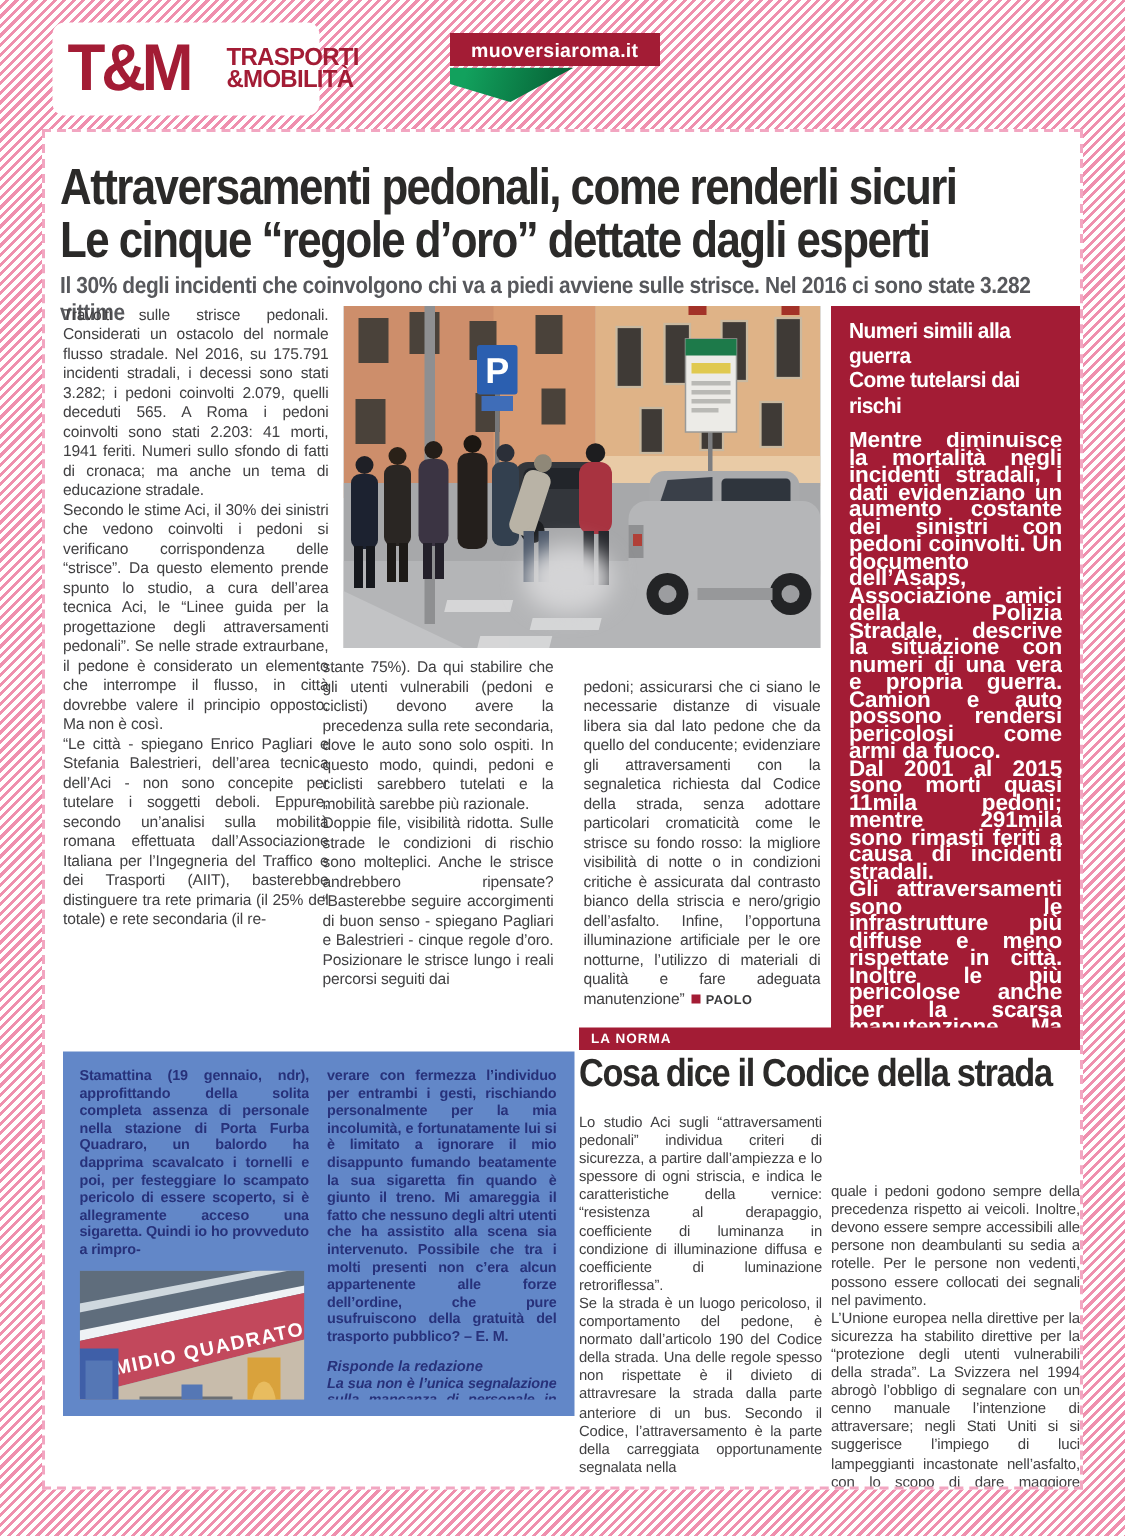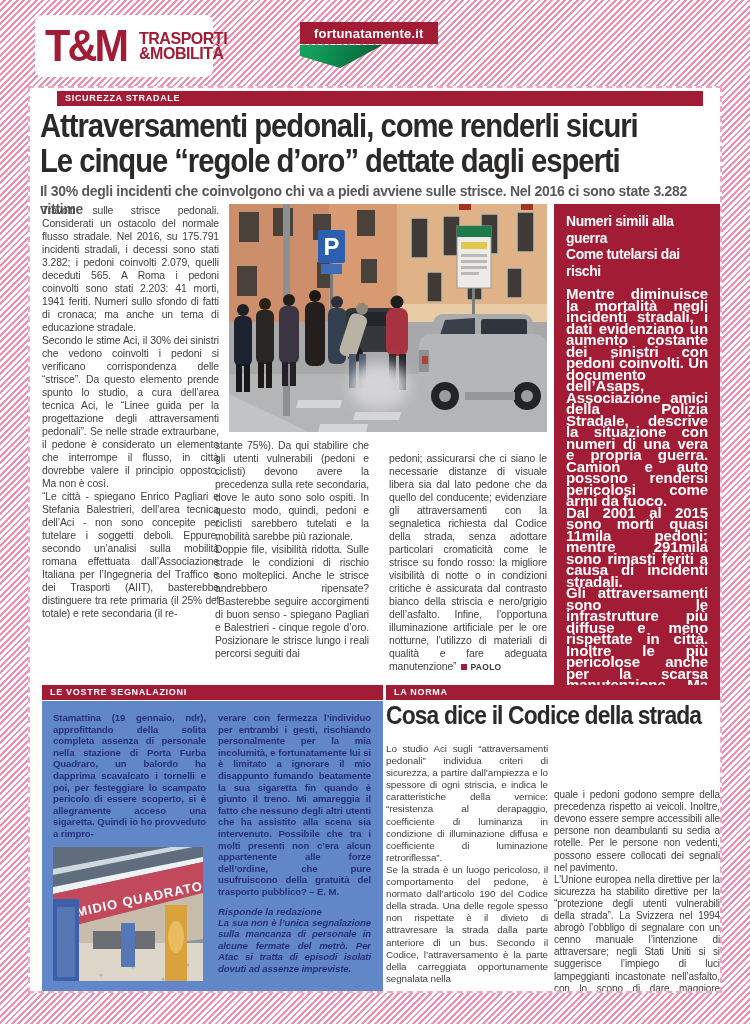--- a/index.html
+++ b/index.html
@@ -4,21 +4,21 @@
 <style>
   html,body{margin:0;padding:0;background:#fff;}
   .page{position:relative;width:750px;height:1024px;overflow:hidden;
     font-family:"Liberation Sans",sans-serif;
     background:repeating-linear-gradient(135deg,#ffffff 0 2.5px,#ef8fae 2.5px 4.5px);}
   .panel{position:absolute;left:28px;top:86px;width:694px;height:907px;background:#fff;
     border:2px dashed #f2a6c1;box-sizing:border-box;overflow:hidden;}
   .abs{position:absolute;}
   
   .logo-box{left:35px;top:15px;width:178px;height:62px;background:#fff;border-radius:8px;
-    display:flex;align-items:center;gap:8px;padding:4px 10px;box-sizing:border-box;}
+    display:flex;align-items:center;gap:20px;padding:4px 10px;box-sizing:border-box;}
   .logo-tm{font-size:44px;font-weight:bold;color:#a31c35;letter-spacing:-3px;line-height:1;
     transform:scaleX(.94);transform-origin:0 50%;}
   .logo-words{font-size:16.5px;font-weight:bold;color:#a31c35;line-height:15px;letter-spacing:-.5px;
     transform:scaleX(.97);transform-origin:0 50%;}
   .ribbon{left:300px;top:22px;background:#a31c35;color:#fff;font-size:13px;font-weight:bold;
     padding:4px 14px 3px 14px;letter-spacing:.2px;}
   .ribbon-fold{left:300px;top:45px;width:106px;height:23px;
     background:linear-gradient(105deg,#12a15d 10%,#03502b 90%);
     clip-path:polygon(0 0,78% 0,38% 100%,0 48%);}
   
@@ -36,21 +36,21 @@
   .byline{font-size:8.5px;font-weight:bold;color:#3a3a3c;letter-spacing:.3px;}
   .end-sq{display:inline-block;width:7px;height:7px;background:#0a9a57;margin-left:4px;}
   
   .sidebox{left:524px;top:116px;width:166px;height:489px;background:#a31c35;color:#fff;
     box-sizing:border-box;padding:9px 12px;overflow:hidden;}
   .sidebox-title{font-size:14.5px;line-height:16.5px;font-weight:bold;letter-spacing:-.4px;
     margin-bottom:9px;transform:scaleX(.96);transform-origin:0 0;width:104%;}
   .sidebox-body{font-size:15px;line-height:11.5px;font-weight:bold;text-align:justify;
     white-space:pre-line;overflow:hidden;letter-spacing:-.1px;}
   
-  .bluebox{left:12px;top:613px;width:341px;height:291px;background:#6287c8;box-sizing:border-box;
+  .bluebox{left:12px;top:613px;width:341px;height:243px;background:#6287c8;box-sizing:border-box;
     padding:11px 11px;display:flex;gap:12px;overflow:hidden;}
   .blue-col{width:153px;overflow:hidden;}
   .blue-text{font-size:9.6px;line-height:11.6px;font-weight:bold;color:#27317a;text-align:justify;
     white-space:pre-line;letter-spacing:-.1px;}
   .reply-title{font-size:9.8px;font-weight:bold;font-style:italic;color:#27317a;margin-top:8px;}
   .reply-body{font-size:9.6px;line-height:11.6px;font-weight:bold;font-style:italic;color:#27317a;
     text-align:justify;white-space:pre-line;letter-spacing:-.1px;}
   .metro-photo{margin-top:7px;width:150px;height:146px;overflow:hidden;}
   
   .norma-title{left:356px;top:612px;color:#2b2a29;font-weight:bold;font-size:26px;letter-spacing:-1px;
@@ -62,26 +62,25 @@
 
 <div class="page">
 
   <div class="abs logo-box">
     <span class="logo-tm">T&amp;M</span>
     <span class="logo-words">
       <span>TRASPORTI</span><br>
       <span>&amp;MOBILITÀ</span>
     </span>
   </div>
-  <div class="abs ribbon">fortunatamente.it</div>
+  <div class="abs ribbon">muoversiaroma.it</div>
   <div class="abs ribbon-fold"></div>
 
   <div class="panel">
 
-    <div class="abs kicker" style="left:27px;top:3px;width:646px;">SICUREZZA STRADALE</div>
     <div class="abs headline">
       <div>Attraversamenti pedonali, come renderli sicuri</div>
       <div>Le cinque “regole d’oro” dettate dagli esperti</div>
     </div>
     <div class="abs standfirst">Il 30% degli incidenti che coinvolgono chi va a piedi avviene sulle strisce. Nel 2016 ci sono state 3.282 vittime</div>
 
     <div class="abs body" style="left:12px;top:116px;width:177px;height:464px;">Travolti sulle strisce pedonali. Considerati un ostacolo del normale flusso stradale. Nel 2016, su 175.791 incidenti stradali, i decessi sono stati 3.282; i pedoni coinvolti 2.079, quelli deceduti 565. A Roma i pedoni coinvolti sono stati 2.203: 41 morti, 1941 feriti. Numeri sullo sfondo di fatti di cronaca; ma anche un tema di educazione stradale.
 Secondo le stime Aci, il 30% dei sinistri che vedono coinvolti i pedoni si verificano corrispondenza delle “strisce”. Da questo elemento prende spunto lo studio, a cura dell’area tecnica Aci, le “Linee guida per la progettazione degli attraversamenti pedonali”. Se nelle strade extraurbane, il pedone è considerato un elemento che interrompe il flusso, in città dovrebbe valere il principio opposto. Ma non è così.
 “Le città - spiegano Enrico Pagliari e Stefania Balestrieri, dell’area tecnica dell’Aci - non sono concepite per tutelare i soggetti deboli. Eppure, secondo un’analisi sulla mobilità romana effettuata dall’Associazione Italiana per l’Ingegneria del Traffico e dei Trasporti (AIIT), basterebbe distinguere tra rete primaria (il 25% del totale) e rete secondaria (il re-</div>
 
@@ -217,21 +216,20 @@
     <aside class="abs sidebox">
       <div class="sidebox-title">
         <div>Numeri simili alla guerra</div>
         <div>Come tutelarsi dai rischi</div>
       </div>
       <div class="sidebox-body">Mentre diminuisce la mortalità negli incidenti stradali, i dati evidenziano un aumento costante dei sinistri con pedoni coinvolti. Un documento dell’Asaps, Associazione amici della Polizia Stradale, descrive la situazione con numeri di una vera e propria guerra. Camion e auto possono rendersi pericolosi come armi da fuoco.
 Dal 2001 al 2015 sono morti quasi 11mila pedoni; mentre 291mila sono rimasti feriti a causa di incidenti stradali.
 Gli attraversamenti sono le infrastrutture più diffuse e meno rispettate in città. Inoltre le più pericolose anche per la scarsa manutenzione. Ma c’è un altro aspetto fondamentale: l’educazione, ossia la conoscenza dei comportamenti da tenere o di quelli che sono vietati. Essere coscienti delle regole e degli accorgimenti da adottare è l’unico rimedio ai molti pericoli della strada. (P. P.)</div>
     </aside>
 
-    <div class="abs kicker" style="left:12px;top:597px;width:341px;">LE VOSTRE SEGNALAZIONI</div>
     <div class="abs bluebox">
       <div class="blue-col">
         <div class="blue-text">Stamattina (19 gennaio, ndr), approfittando della solita completa assenza di personale nella stazione di Porta Furba Quadraro, un balordo ha dapprima scavalcato i tornelli e poi, per festeggiare lo scampato pericolo di essere scoperto, si è allegramente acceso una sigaretta. Quindi io ho provveduto a rimpro-</div>
         <div class="metro-photo">
           <svg width="150" height="146" viewBox="0 0 150 146">
             <rect width="150" height="146" fill="#8797a5"></rect>
             <polygon points="0,0 150,0 150,26 0,56" fill="#5f6d7c"></polygon>
             <polygon points="0,40 150,10 150,15 0,47" fill="#eef2f5"></polygon>
             <polygon points="0,22 150,-6 150,-2 0,28" fill="#cfd8de"></polygon>
             <polygon points="0,47 150,15 150,46 0,84" fill="#c2485c"></polygon>

